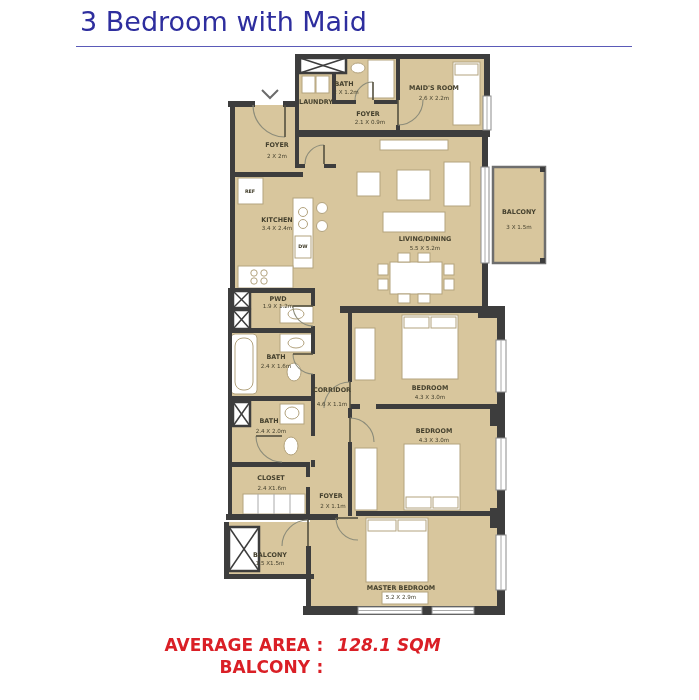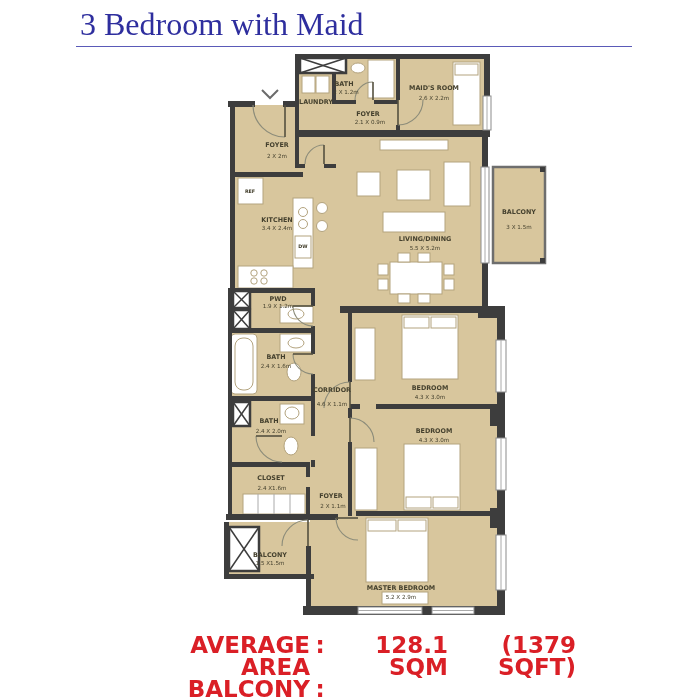--- a/index.html
+++ b/index.html
@@ -1,27 +1,27 @@
 <!DOCTYPE html>
 <html style="--title_blue: #2e2e9e; --accent_red: #da1f26; --floor_tan: #d8c69d; --wall_dark: #3d3d3d;"><head>
 <meta charset="utf-8">
 <style>
   html,body{margin:0;padding:0;background:#fff;}
   #page{position:relative;width:699px;height:700px;background:#ffffff;overflow:hidden;
         font-family:"DejaVu Sans", sans-serif;}
-  .page-title{position:absolute;left:80px;top:6px;font-size:32px;letter-spacing:0;
-              color:var(--title_blue,#2e2e9e);font-family:Liberation Serif, serif;}
+  .page-title{position:absolute;left:80px;top:6px;font-size:27px;letter-spacing:0;
+              color:var(--title_blue,#2e2e9e);}
   .title-rule{position:absolute;left:76px;top:46px;width:556px;height:1px;background:#5a5ab8;}
   .plan-svg{position:absolute;left:0;top:0;}
   .footer{position:absolute;left:140px;top:634px;color:var(--accent_red,#da1f26);
-          font-weight:bold;font-size:23px;line-height:22px;}
+          font-weight:bold;font-size:17px;line-height:22px;}
   .footer-row{display:grid;grid-template-columns:170px 20px 118px 128px;}
   .f-label{text-align:right;}
   .f-colon{text-align:center;}
-  .f-sqm{text-align:right;}
+  .f-sqm{text-align:center;font-style:italic;}
   .f-sqft{text-align:right;}
 
   
   .floor{fill:var(--floor_tan,#d8c69d);}
   .wall{fill:var(--wall_dark,#3d3d3d);}
   .fixt{fill:#ffffff;stroke:#b3a37e;stroke-width:1;}
   .shaft{fill:#ffffff;stroke:var(--wall_dark,#3d3d3d);stroke-width:2.5;}
   .shline{stroke:var(--wall_dark,#3d3d3d);stroke-width:1.5;}
   .door{fill:none;stroke:#8c8c7a;stroke-width:1.1;}
   .leaf{stroke:#55513f;stroke-width:1.6;}
@@ -314,21 +314,20 @@
       <text class="tiny" x="250" y="193">REF</text>
       <text class="tiny" x="303" y="248">DW</text>
     </g>
   </svg>
 
   <div class="footer">
     <div class="footer-row">
       <span class="f-label">AVERAGE AREA</span>
       <span class="f-colon">:</span>
       <span class="f-sqm">128.1 SQM</span>
-      <span class="f-sqft">(1379 SQFT)</span>
     </div>
     <div class="footer-row">
       <span class="f-label">BALCONY</span>
       <span class="f-colon">:</span>
     </div>
   </div>
 
 </div>
 
 </body></html>

